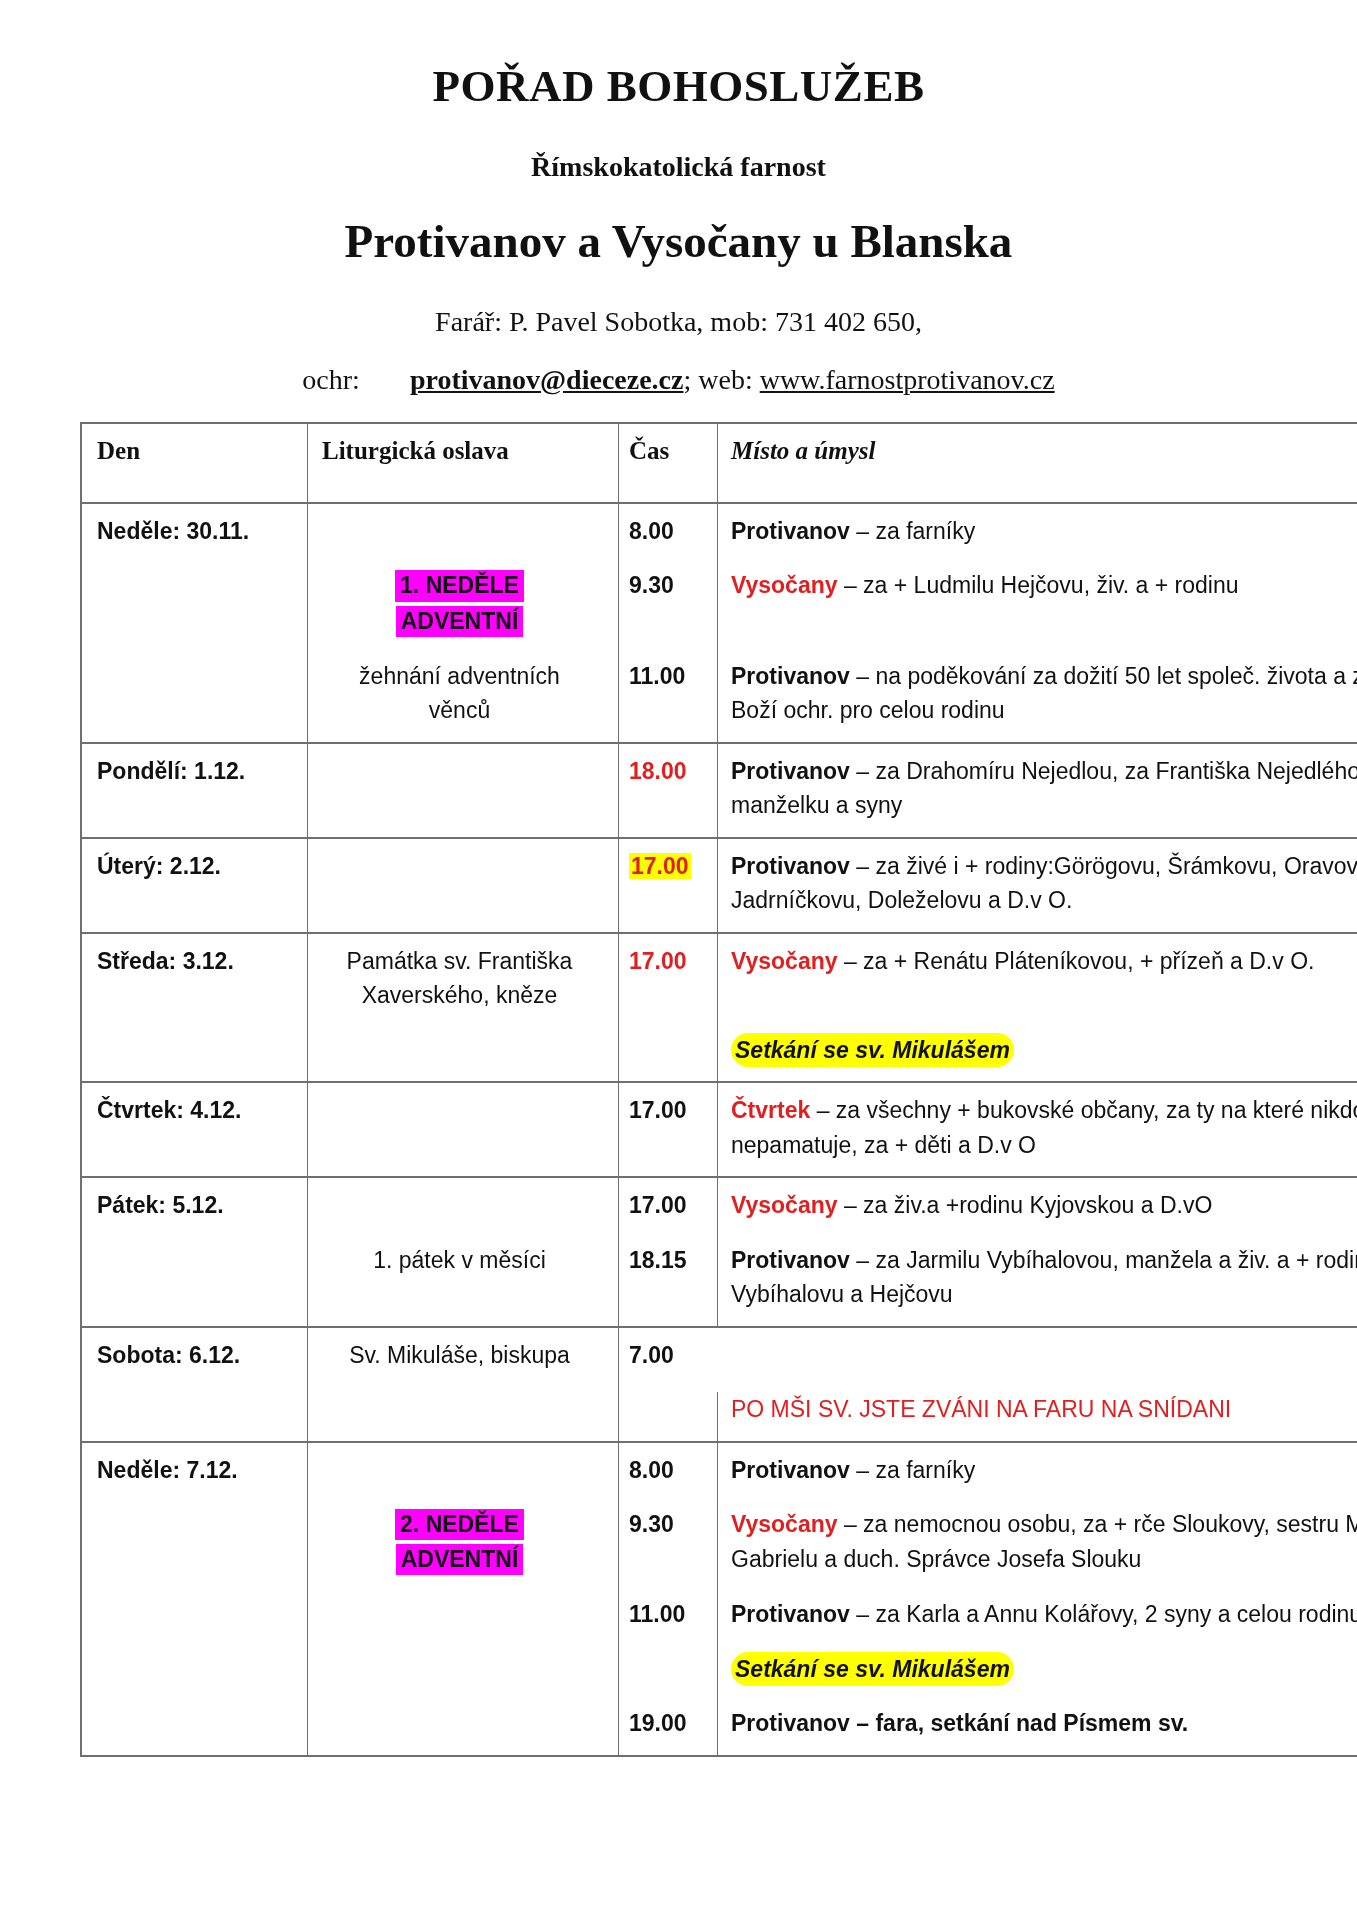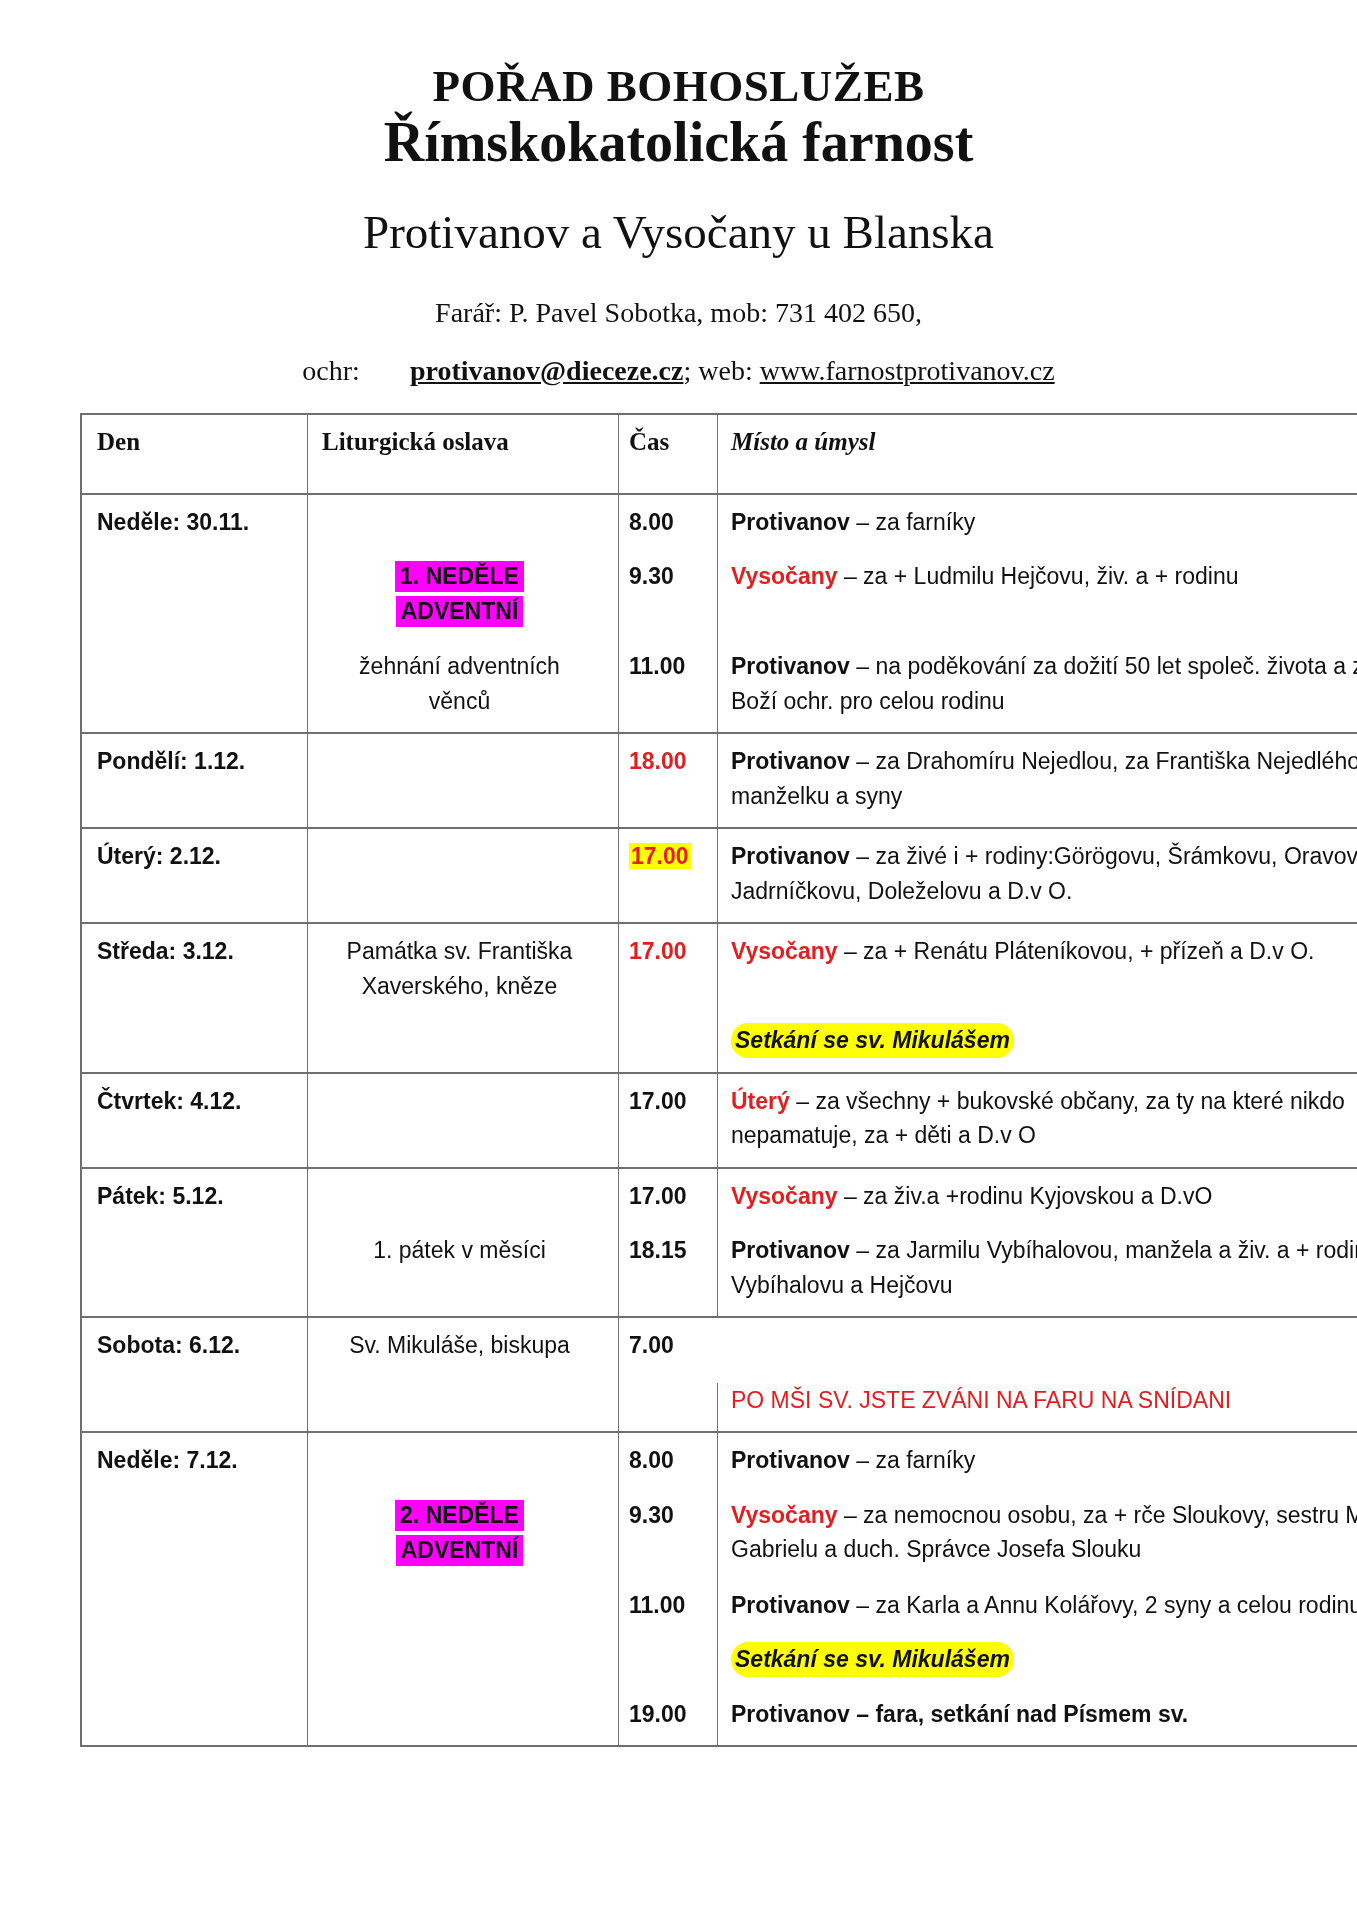--- a/index.html
+++ b/index.html
@@ -22,25 +22,25 @@
 
   
   .doc-header{text-align:center;padding-top:62px;}
   .doc-title{
     font-family:"Liberation Serif", serif;
     font-weight:700;font-size:45px;line-height:1.1;
     letter-spacing:.5px;
   }
   .doc-subtitle{
     font-family:"Liberation Serif", serif;
-    font-weight:700;font-size:56px;line-height:1.1;
+    font-weight:700;font-size:28px;line-height:1.1;margin-top:40px;
   }
   .doc-parish{
     font-family:"Liberation Serif", serif;
-    font-weight:400;font-size:47px;line-height:1.1;margin-top:34px;
+    font-weight:700;font-size:47px;line-height:1.1;margin-top:34px;
   }
   .doc-priest{font-size:28px;margin-top:38px;}
   .doc-contact{font-size:28px;margin-top:26px;}
   .email-link{font-weight:700;text-decoration:underline;color:var(--text);margin-left:43px;}
   .web-link{text-decoration:underline;color:var(--text);}
 
   
   .schedule{
     margin:26px 46px 40px 80px;
     width:1335px;
@@ -171,21 +171,21 @@
             <div class="cell c-lit"></div>
             <div class="cell c-time"></div>
             <div class="cell c-int"><span class="seg seg-noteYellow">Setkání se sv. Mikulášem</span></div>
           </div>
         </div>
         <div class="row">
           <div class="subrow last">
             <div class="cell c-day"><span class="day-text">Čtvrtek: 4.12.</span></div>
             <div class="cell c-lit"></div>
             <div class="cell c-time"><span class="time time-black">17.00</span></div>
-            <div class="cell c-int"><span class="seg seg-placeRed">Úterý</span><span class="seg seg-plain"> – za všechny + bukovské občany, za ty na které nikdo nepamatuje, za + děti a D.v O</span></div>
+            <div class="cell c-int"><span class="seg seg-placeRed">Čtvrtek</span><span class="seg seg-plain"> – za všechny + bukovské občany, za ty na které nikdo nepamatuje, za + děti a D.v O</span></div>
           </div>
         </div>
         <div class="row">
           <div class="subrow">
             <div class="cell c-day"><span class="day-text">Pátek: 5.12.</span></div>
             <div class="cell c-lit"></div>
             <div class="cell c-time"><span class="time time-black">17.00</span></div>
             <div class="cell c-int"><span class="seg seg-placeRed">Vysočany</span><span class="seg seg-plain"> – za živ.a +rodinu Kyjovskou a D.vO</span></div>
           </div>
           <div class="subrow last">

